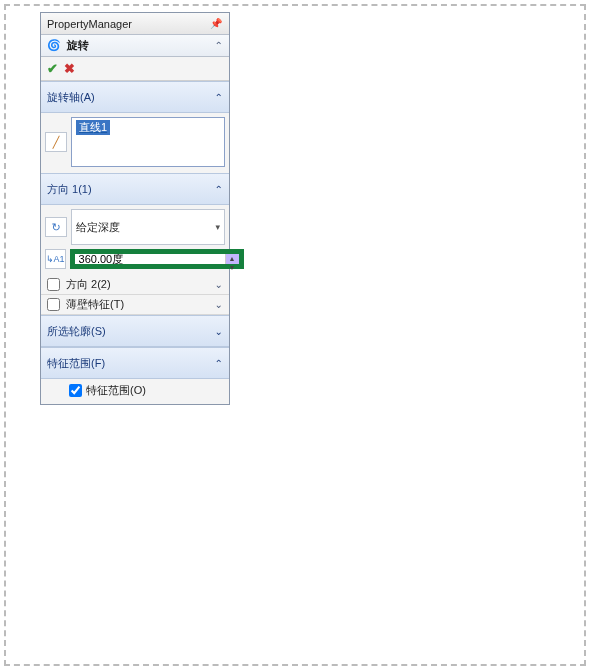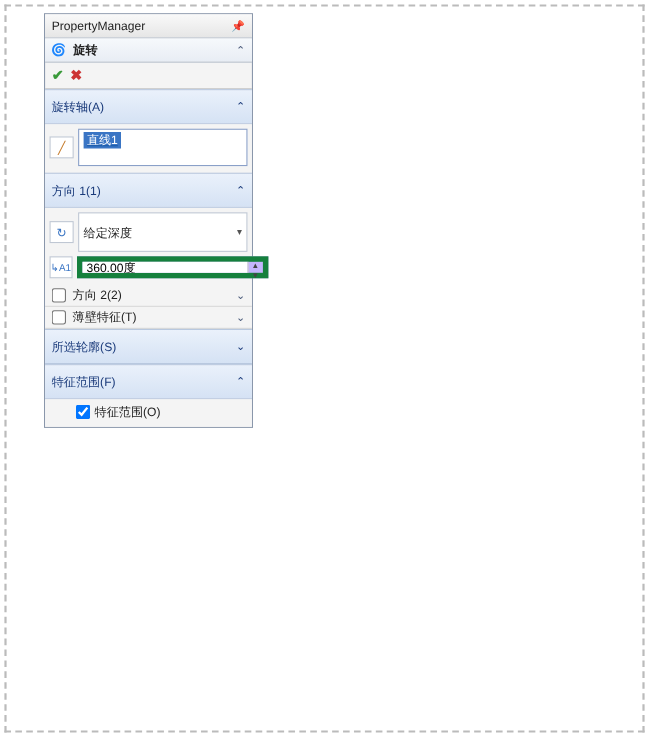--- a/index.html
+++ b/index.html
@@ -34,21 +34,21 @@
   }
   .section-hdr .chev { margin-left: auto; font-size: 10px; }
   .section-body { padding: 4px 4px 6px 4px; background: #f4f4f4; display: flex; flex-direction: column; gap: 4px; }
   .row { display: flex; align-items: center; gap: 4px; }
   .icon-box {
     width: 22px; height: 20px; background: #fff; border: 1px solid #bfc7d3;
     display: flex; align-items: center; justify-content: center; font-size: 11px;
   }
   .sel-box {
     flex: 1; min-width: 0; background: #fff; border: 1px solid #8aa0c8;
-    padding: 2px 4px; color: #1a5aa8; height: 34px; display: flex; flex-direction: column; justify-content: flex-start; text-decoration: underline;
+    padding: 2px 4px; color: #1a5aa8; height: 50px; display: flex; flex-direction: column; justify-content: flex-start; text-decoration: underline;
   }
   .sel-item { background: #3a75c4; color: #fff; padding: 0 3px; width: fit-content; font-size: 11px; }
   .combo {
     flex: 1; height: 36px; background: #fff; border: 1px solid #bfc7d3;
     display: flex; align-items: center; padding: 0 4px; font-size: 11px;
   }
   .combo .dd { margin-left: auto; font-size: 9px; color: #555; }
   .spin {
     flex: 1; display: flex; height: 20px; border: 5px solid #15803d; background: #c4b5fd;
   }

